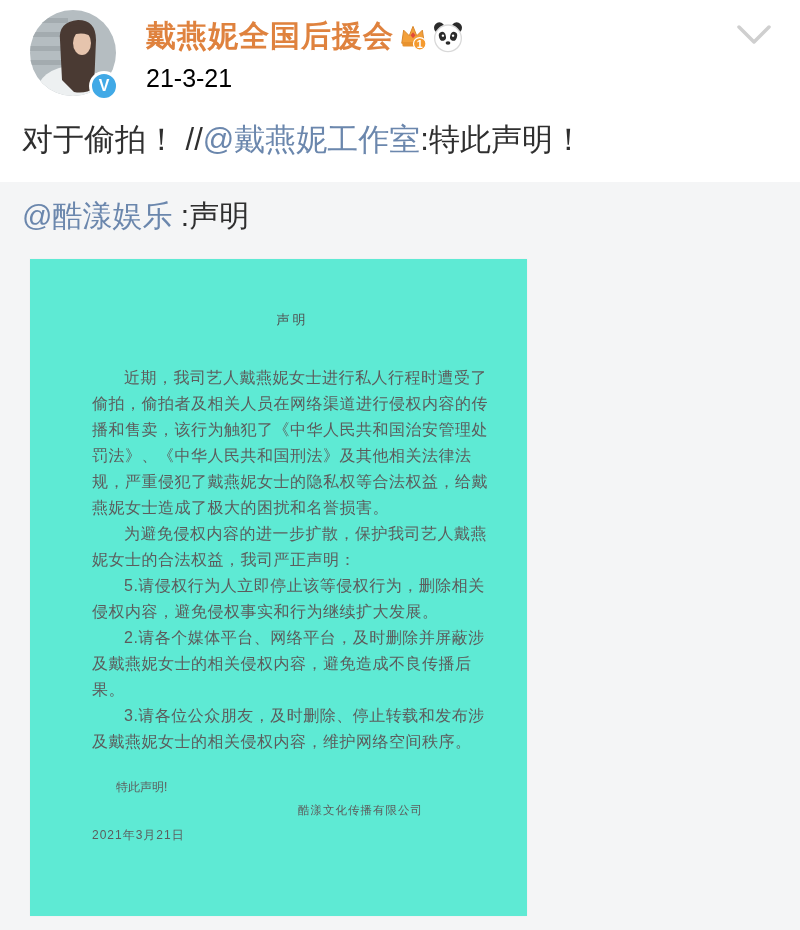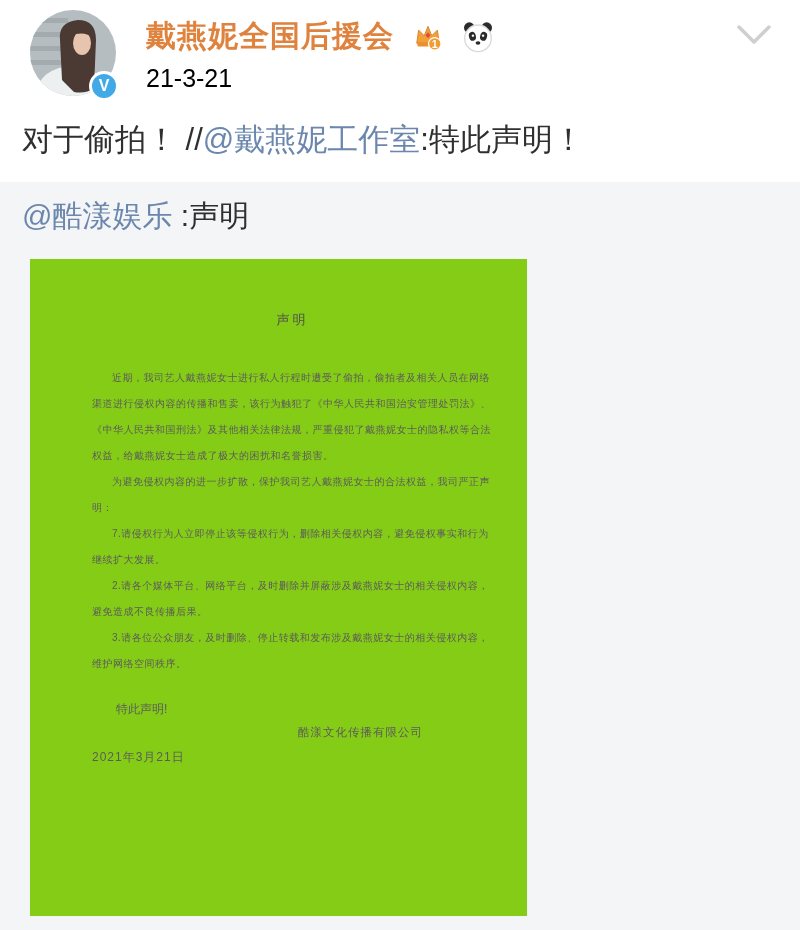--- a/index.html
+++ b/index.html
@@ -8,40 +8,40 @@
 
   
   .post-header { display:flex; padding:10px 24px 0 30px; position:relative; }
   .avatar-wrap { position:relative; width:86px; height:86px; flex:0 0 auto; }
   .avatar { width:86px; height:86px; border-radius:50%; overflow:hidden; display:block; }
   .v-badge { position:absolute; right:-3px; bottom:-5px; width:30px; height:30px;
              border-radius:50%; background:#41a9e6; border:3px solid #ffffff;
              color:#ffffff; font-weight:bold; font-size:16px;
              display:flex; align-items:center; justify-content:center; }
   .header-col { margin-left:30px; padding-top:6px; flex:1; }
-  .name-row { display:flex; align-items:center; gap:19px; }
+  .name-row { display:flex; align-items:center; gap:4px; }
   .user-name { color:#df823e; font-size:30px; font-weight:700; letter-spacing:1px; }
   .badge-ico { display:inline-block; }
   .post-date { color:#000000; font-size:25px; margin-top:7px; }
   .chevron { position:absolute; right:28px; top:24px; }
 
   
   .post-text { margin:22px 24px 20px 22px; font-size:31px; color:#2f2f2f; line-height:44px; }
   .mention { color:#6b87ad; }
 
   
   .quote { background:#f4f5f6; padding:13px 0 15px 0; }
   .quote-line { margin-left:22px; font-size:30px; line-height:42px; color:#2f2f2f; }
 
   
-  .doc-card { background:#84cc16; width:497px; height:657px; margin:22px 0 0 30px;
+  .doc-card { background:#5eead4; width:497px; height:657px; margin:22px 0 0 30px;
               padding:52px 34px 0 62px; box-shadow:0 0 2px rgba(0,0,0,0.04); }
   .doc-title { text-align:center; font-size:13px; color:#4f4f4f; letter-spacing:3px;
                font-weight:400; }
-  .doc-body { margin-top:36px; font-size:10px; color:#5c5c5c; line-height:26px;
+  .doc-body { margin-top:36px; font-size:16px; color:#5c5c5c; line-height:26px;
               letter-spacing:0.5px; }
   .doc-p { margin:0; text-indent:2em; }
   .doc-closing { margin-top:24px; text-indent:2em; font-size:12px; color:#5c5c5c; }
   .sig-company { margin-top:7px; text-align:right; padding-right:70px;
                  font-size:11.5px; color:#5c5c5c; letter-spacing:1px; }
   .sig-date { margin-top:9px; padding-right:52px;
               font-size:12px; color:#5c5c5c; letter-spacing:1px; }
 </style>
 </head>
 <body>
@@ -92,21 +92,21 @@
 <div class="post-text"><span>对于偷拍！ //</span><span class="mention">@戴燕妮工作室</span><span>:特此声明！</span></div>
 
 <div class="quote">
   <div class="quote-line"><span class="mention">@酷漾娱乐</span><span> :声明</span></div>
 
   <div class="doc-card">
     <div class="doc-title">声明</div>
     <div class="doc-body">
       <p class="doc-p">近期，我司艺人戴燕妮女士进行私人行程时遭受了偷拍，偷拍者及相关人员在网络渠道进行侵权内容的传播和售卖，该行为触犯了《中华人民共和国治安管理处罚法》、《中华人民共和国刑法》及其他相关法律法规，严重侵犯了戴燕妮女士的隐私权等合法权益，给戴燕妮女士造成了极大的困扰和名誉损害。</p>
       <p class="doc-p">为避免侵权内容的进一步扩散，保护我司艺人戴燕妮女士的合法权益，我司严正声明：</p>
-      <p class="doc-p">7.请侵权行为人立即停止该等侵权行为，删除相关侵权内容，避免侵权事实和行为继续扩大发展。</p>
+      <p class="doc-p">5.请侵权行为人立即停止该等侵权行为，删除相关侵权内容，避免侵权事实和行为继续扩大发展。</p>
       <p class="doc-p">2.请各个媒体平台、网络平台，及时删除并屏蔽涉及戴燕妮女士的相关侵权内容，避免造成不良传播后果。</p>
       <p class="doc-p">3.请各位公众朋友，及时删除、停止转载和发布涉及戴燕妮女士的相关侵权内容，维护网络空间秩序。</p>
     </div>
     <div class="doc-closing">特此声明!</div>
     <div class="sig-company">酷漾文化传播有限公司</div>
     <div class="sig-date">2021年3月21日</div>
   </div>
 </div>
 
 </body></html>

